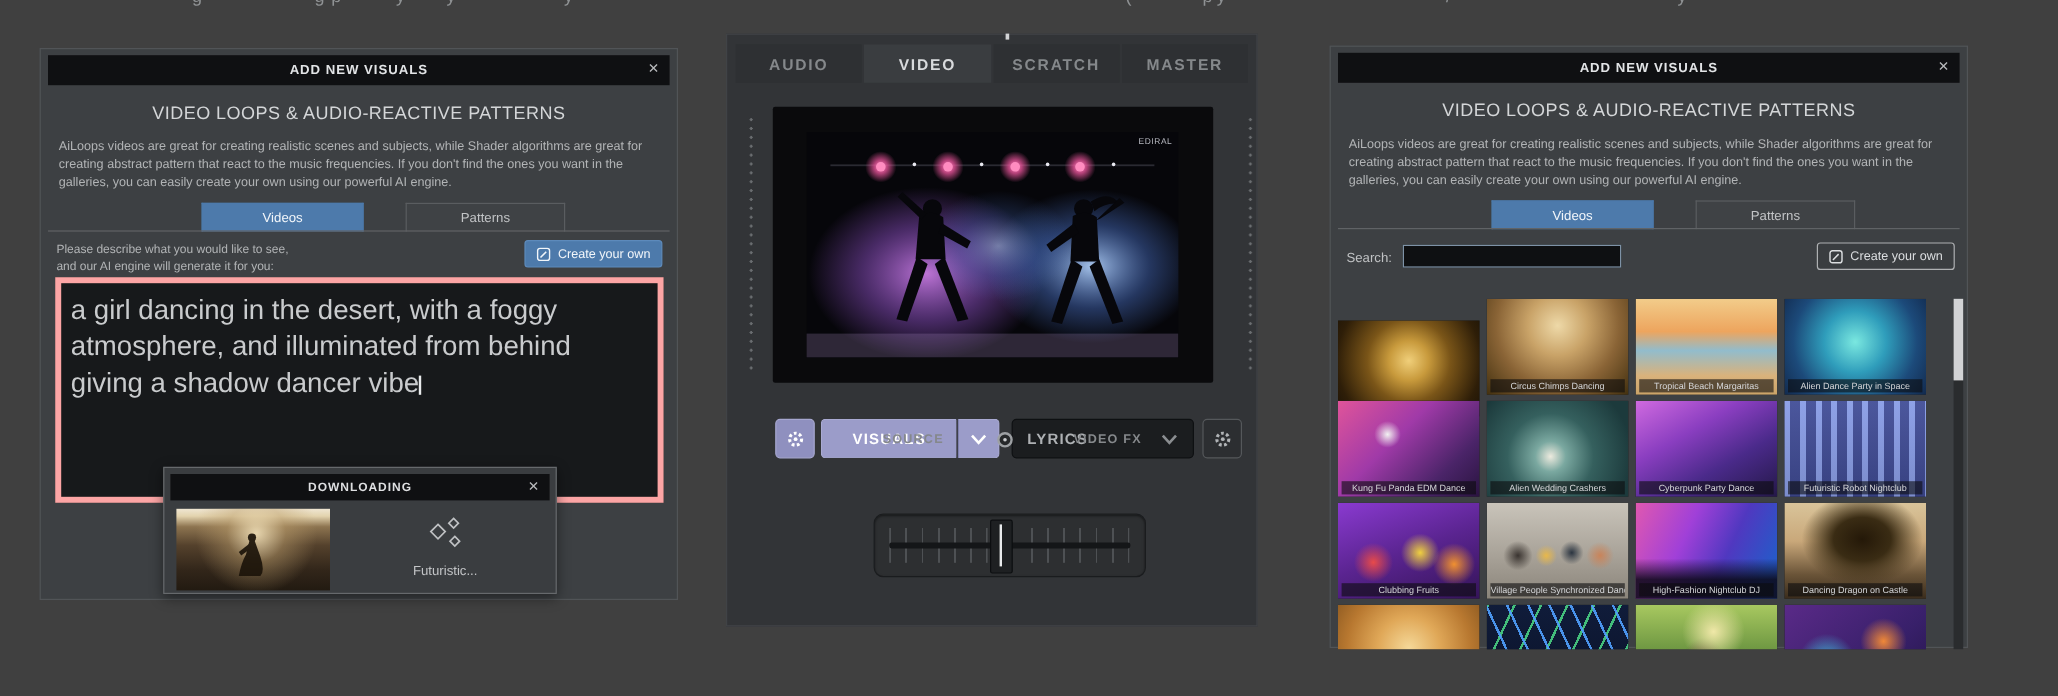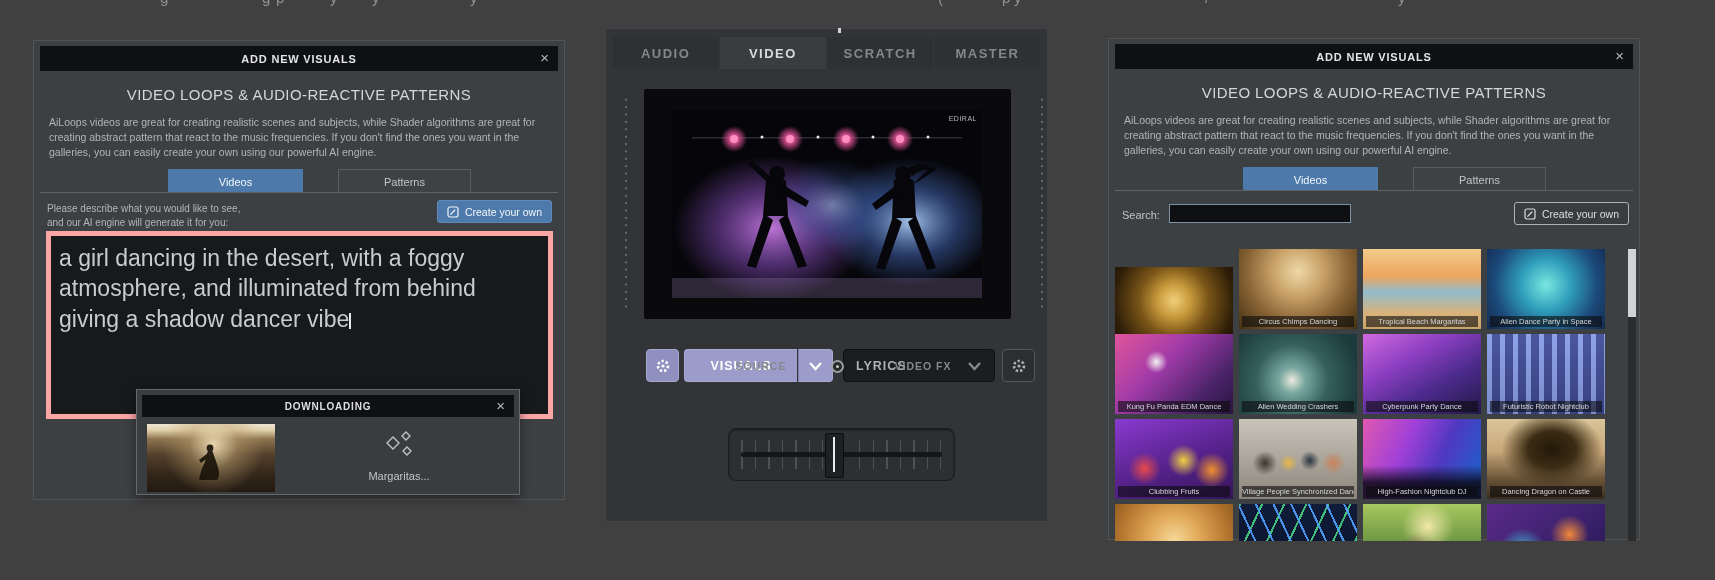--- a/index.html
+++ b/index.html
@@ -140,21 +140,21 @@
         <rect x="1" y="1" width="10" height="10" rx="2" fill="none" stroke="#f2f6fa" stroke-width="1.2"></rect>
         <path d="M3.6 8.4 L8.2 3.8 M3.6 8.4 L3.4 8.6" stroke="#f2f6fa" stroke-width="1.3" fill="none"></path>
       </svg>
       <span>Create your own</span>
     </div>
 
     <div class="prompt-area" style="left:12px;top:190px;width:507px;height:188px;">
       <span>a girl dancing in the desert, with a foggy atmosphere, and illuminated from behind giving a shadow dancer vibe</span><span class="caret"></span>
     </div>
 
-    <div class="dl-dialog" style="left:102px;top:348px;width:384px;height:106px;">
+    <div class="dl-dialog" style="left:102px;top:348px;width:328px;height:106px;">
       <div class="dl-title">
         <span class="t">DOWNLOADING</span>
         <span class="close-x" style="top:0;">×</span>
       </div>
       <div class="dl-thumb">
         <svg class="icon-svg" width="128" height="68" viewBox="0 0 128 68">
           <g fill="#1c140a" opacity=".92">
             <circle cx="63" cy="24" r="3.4"></circle>
             <path d="M61,26 Q63,25 65,26 L70,40 Q74,52 70,56 L52,56 Q54,45 58,38 Z"></path>
             <path d="M61,29 L52,36 L54,39 L62,33 Z"></path>
@@ -162,21 +162,21 @@
         </svg>
       </div>
       <div class="dl-right">
         <svg class="icon-svg" width="36" height="34" viewBox="0 0 36 34">
           <g fill="none" stroke="#bfc1c3" stroke-width="1.4">
             <path d="M12 8 L18 14 L12 20 L6 14 Z"></path>
             <path d="M25 3 L29 7 L25 11 L21 7 Z"></path>
             <path d="M26 18 L30 22 L26 26 L22 22 Z"></path>
           </g>
         </svg>
-        <span class="dl-status">Margaritas...</span>
+        <span class="dl-status">Futuristic...</span>
       </div>
     </div>
   </div>
 
   <div class="mixer">
     <div class="mix-tick"></div>
     <div class="mix-tabs">
       <div class="mix-tab">AUDIO</div>
       <div class="mix-tab active">VIDEO</div>
       <div class="mix-tab">SCRATCH</div>

